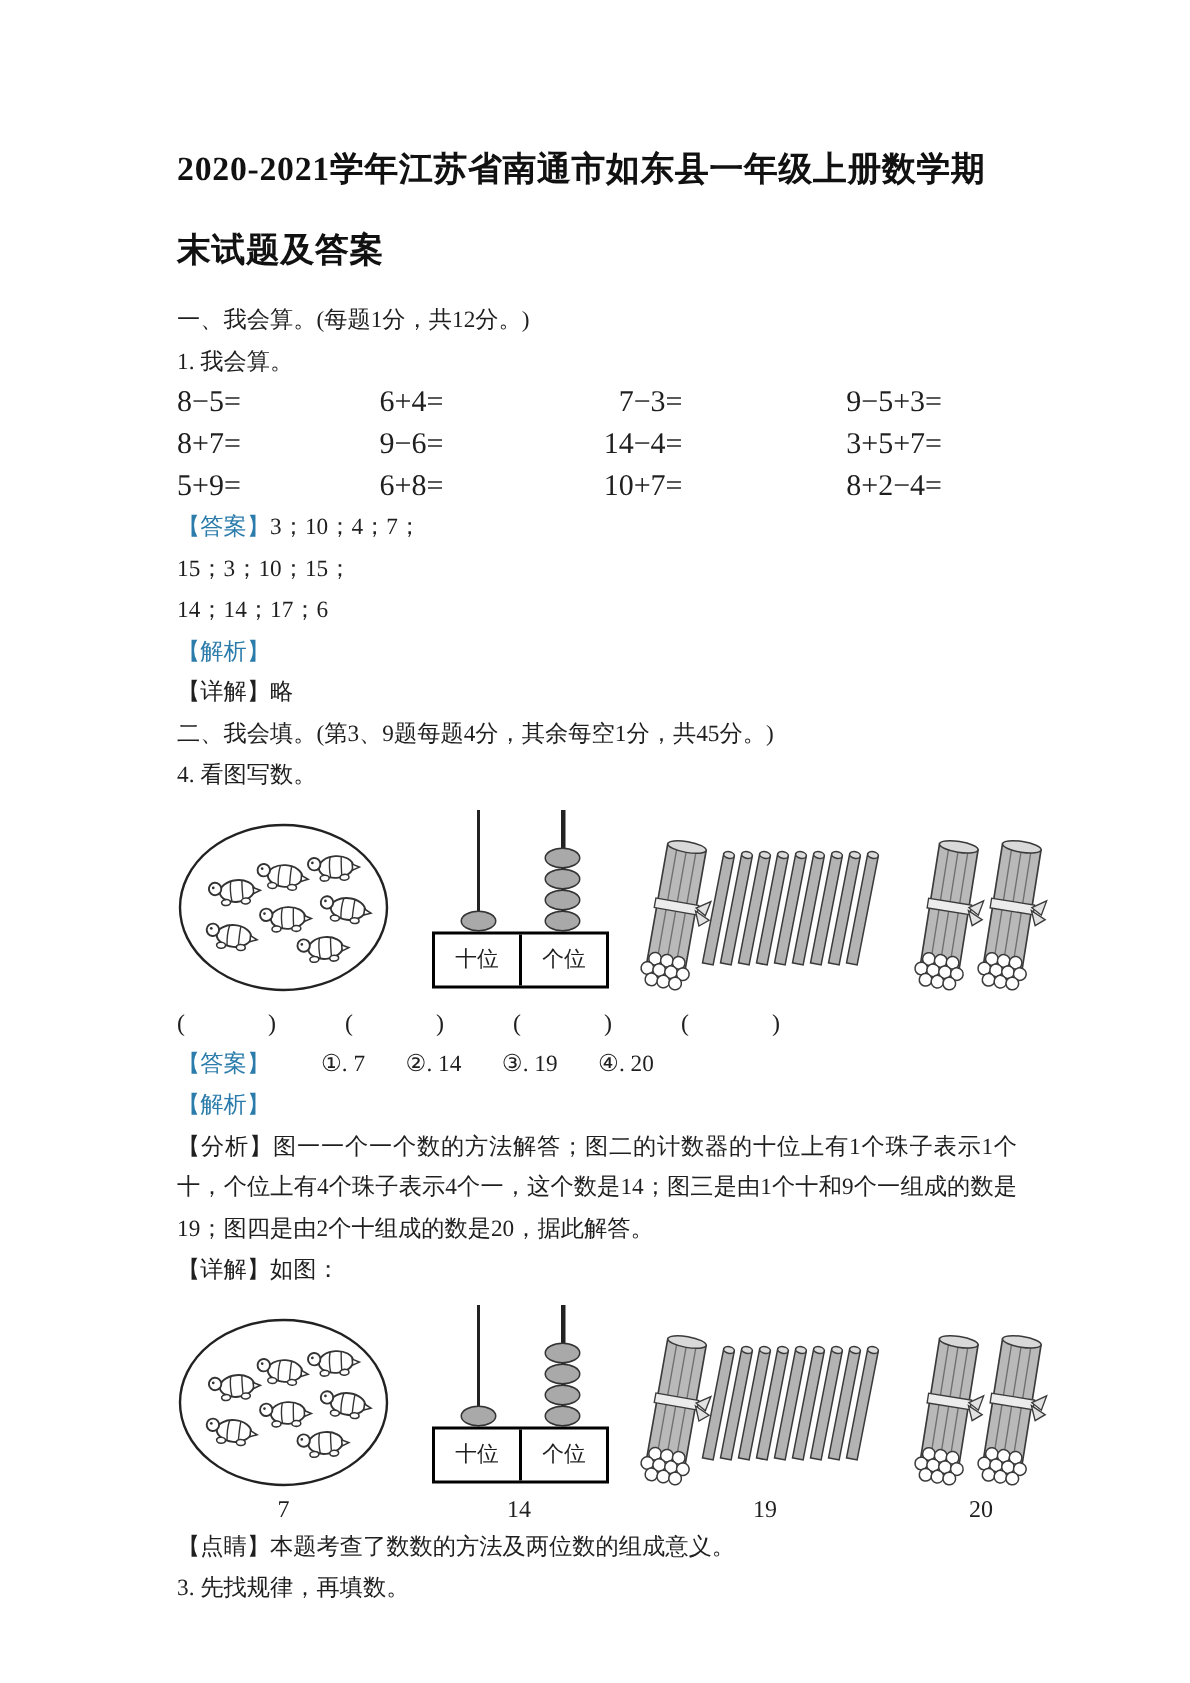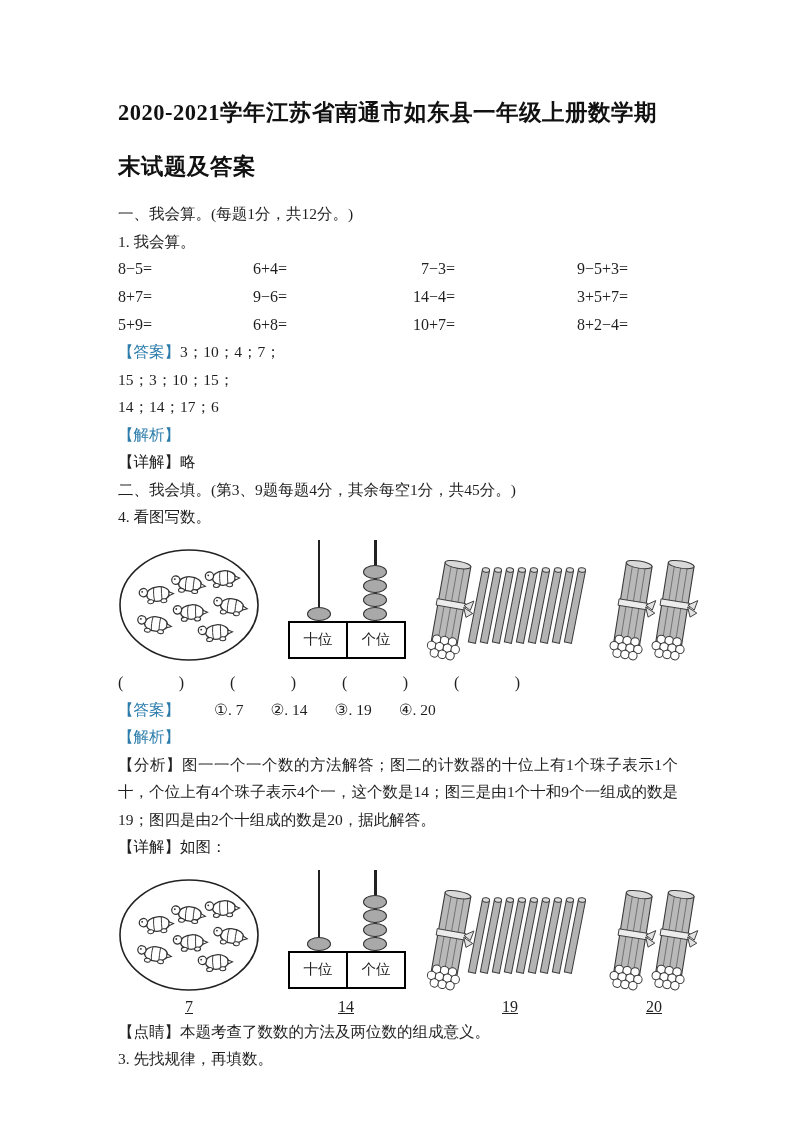--- a/index.html
+++ b/index.html
@@ -12,27 +12,27 @@
   .content { width:560px; }
   h1.title {
     font-size:22.5px; font-weight:bold; color:#111;
     line-height:54px; margin:0 0 6px 0; letter-spacing:0.5px;
   }
   p { margin:0; line-height:27.5px; font-size:15.5px; }
   .blue { color:#2b7cab; }
   .sec-heading { line-height:27.5px; }
   .calc-grid {
     display:grid; grid-template-columns:135px 140px 62px 173px;
-    font-size:16px;
+    font-size:20px;
   }
   .calc-grid span { line-height:27.8px; }
   .calc-grid span:nth-child(4n+3), .calc-grid span:nth-child(4n+4) { text-align:right; }
   
   .fig-row { display:flex; align-items:flex-end; margin-top:9px; }
-  .fig-col { display:flex; flex-direction:column; align-items:center;text-decoration:underline; }
+  .fig-col { display:flex; flex-direction:column; align-items:center; }
   .fig-col .caption { font-size:16px; line-height:22px; margin-top:4px; }
   .gap1 { margin-right:28px; } .gap2 { margin-right:22px; } .gap3 { margin-right:12px; }
   
   .abacus { position:relative; width:116px; height:116px; margin-bottom:6px; }
   .rod { position:absolute; top:0; background:#222; }
   .rod-l { left:30px; width:2px; height:82px; }
   .rod-r { left:86px; width:2.5px; height:82px; }
   .bead {
     position:absolute; width:24px; height:14px; background:#a9a9a9;
     border:1.2px solid #333; border-radius:50%; box-sizing:border-box;

